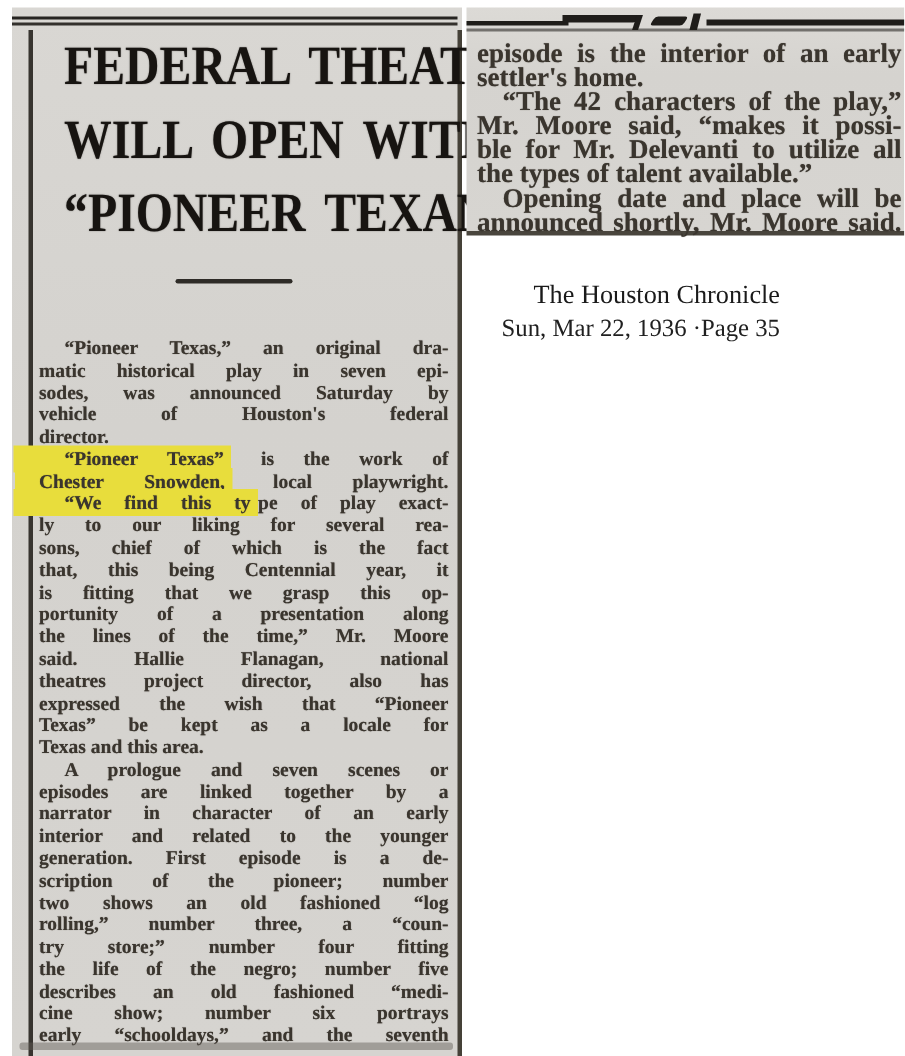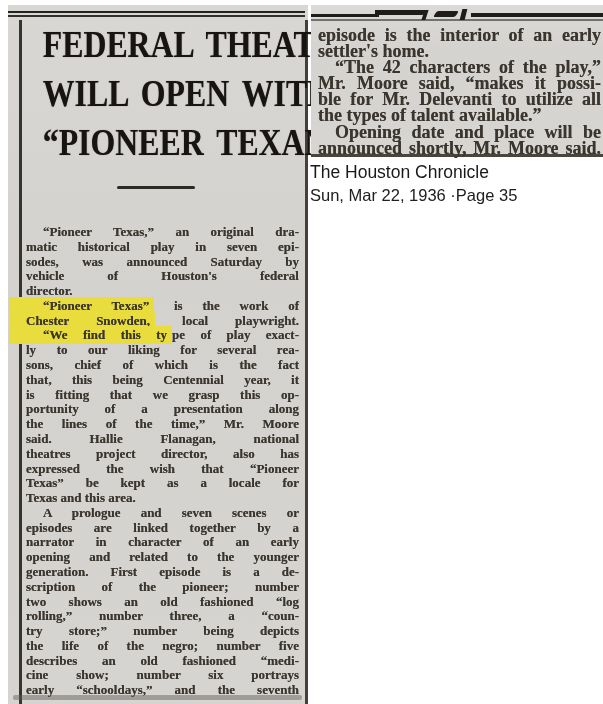--- a/index.html
+++ b/index.html
@@ -56,22 +56,22 @@
   .ornament { position:absolute; left:311px; top:7px; width:292px; height:15px; }
   .ornament .o1 { position:absolute; left:0;   top:7px; width:68px;  height:3px; background:#1f1d1a; }
   .ornament .o2 { position:absolute; left:64px; top:3px; width:52px; height:5px; background:#1f1d1a; border-radius:0 0 8px 2px; }
   .ornament .o3 { position:absolute; left:112px; top:3px; width:4px; height:10px; background:#1f1d1a; transform:skewX(-18deg); }
   .ornament .o4 { position:absolute; left:124px; top:4px; width:22px; height:6px; background:#1f1d1a; transform:skewX(-32deg); border-radius:2px; }
   .ornament .o5 { position:absolute; left:150px; top:2px; width:5px; height:11px; background:#1f1d1a; transform:skewX(-14deg); }
   .ornament .o6 { position:absolute; left:160px; top:6px; width:132px; height:4px; background:#1f1d1a; }
   .ornament .o7 { position:absolute; left:0; top:12px; width:292px; height:1.5px; background:rgba(31,29,26,.55); }
   
   .caption {
-    position:absolute; left:310px; top:161px; width:210px;
-    font-family:Liberation Sans, sans-serif; text-align:left; color:#1a1a1a;
+    position:absolute; left:310px; top:185px; width:210px;
+    font-family:Liberation Serif, serif; text-align:right; color:#1a1a1a;
   }
   .cap-title { font-size:17.5px; line-height:23px; }
   .cap-date  { font-size:16.5px; line-height:22px; color:#202020; }
 </style>
 </head>
 <body>
 
 <div id="page">
 
   <div class="paper-left"></div>
@@ -104,26 +104,26 @@
       <div class="line"><span>portunity of a presentation along</span></div>
       <div class="line"><span>the lines of the time,” Mr. Moore</span></div>
       <div class="line"><span>said. Hallie Flanagan, national</span></div>
       <div class="line"><span>theatres project director, also has</span></div>
       <div class="line"><span>expressed the wish that “Pioneer</span></div>
       <div class="line"><span>Texas” be kept as a locale for</span></div>
       <div class="line short"><span>Texas and this area.</span></div>
       <div class="line indent"><span>A prologue and seven scenes or</span></div>
       <div class="line"><span>episodes are linked together by a</span></div>
       <div class="line"><span>narrator in character of an early</span></div>
-      <div class="line"><span>opening and related to the younger</span></div>
+      <div class="line"><span>interior and related to the younger</span></div>
       <div class="line"><span>generation. First episode is a de-</span></div>
       <div class="line"><span>scription of the pioneer; number</span></div>
       <div class="line"><span>two shows an old fashioned “log</span></div>
       <div class="line"><span>rolling,” number three, a “coun-</span></div>
-      <div class="line"><span>try store;” number being depicts</span></div>
+      <div class="line"><span>try store;” number four fitting</span></div>
       <div class="line"><span>the life of the negro; number five</span></div>
       <div class="line"><span>describes an old fashioned “medi-</span></div>
       <div class="line"><span>cine show; number six portrays</span></div>
       <div class="line"><span>early “schooldays,” and the seventh</span></div>
     </div>
 
   <div class="artifact-line"></div>
 
   <div class="paper-right"></div>
   <div class="ornament">

